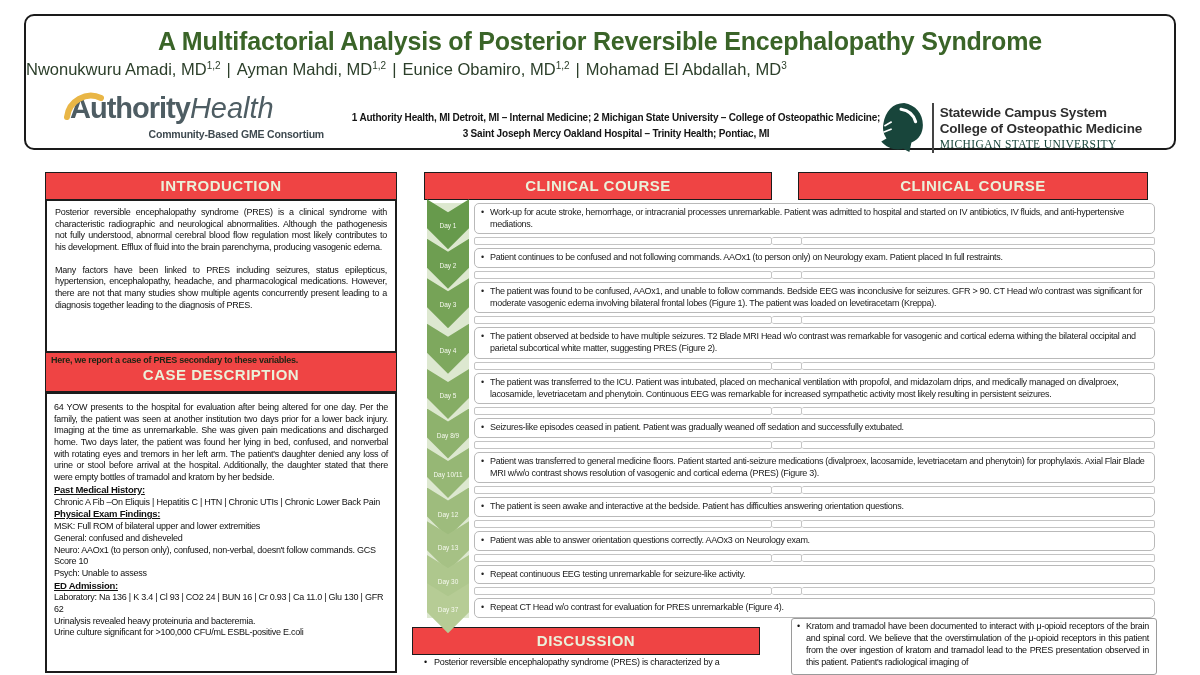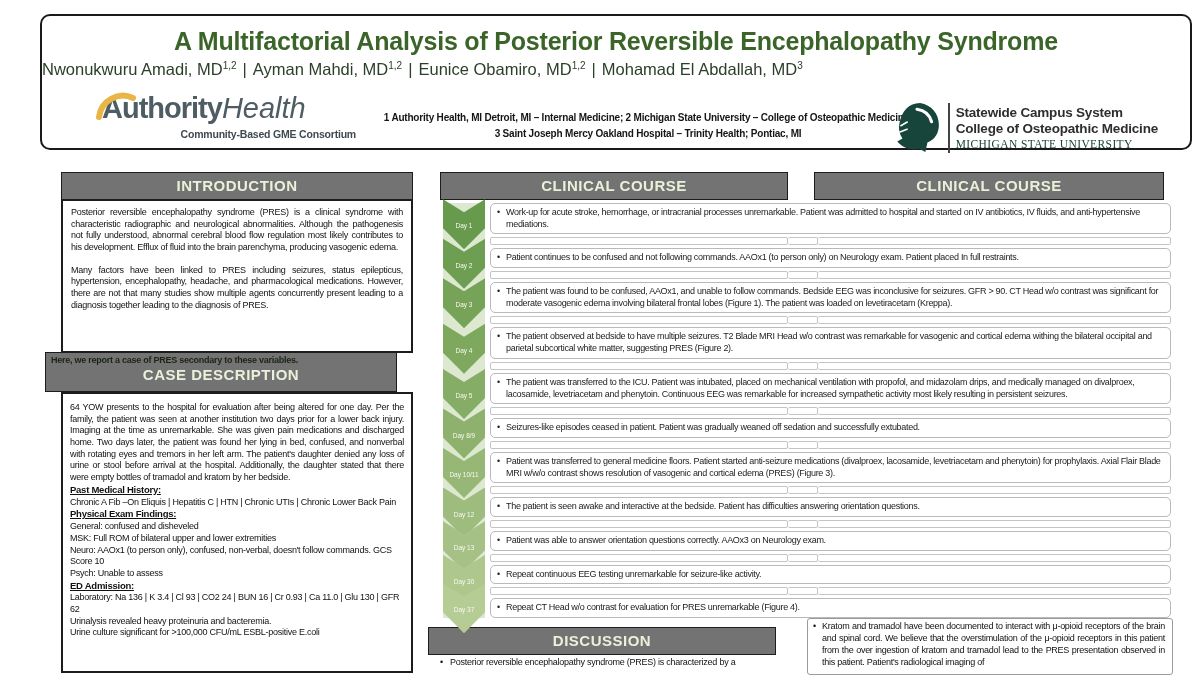--- a/index.html
+++ b/index.html
@@ -1,18 +1,18 @@
 <!DOCTYPE html>
 <html><head>
 <meta charset="utf-8">
 <style>
   html,body{margin:0;padding:0;background:#fff;}
   body{width:1200px;height:675px;overflow:hidden;position:relative;
        font-family:"Liberation Sans",sans-serif;color:#111;}
-  .abs{position:absolute;margin-left:16px;}
+  .abs{position:absolute;}
 
   
   .header-card{left:24px;top:14px;width:1148px;height:132px;background:#fff;
      border:2px solid #1a1a1a;border-radius:10px;}
   .poster-title{text-align:center;margin-top:11px;font-size:25px;font-weight:bold;
      color:#3a6428;letter-spacing:-0.2px;}
   .author-line{text-align:left;margin-top:3px;font-size:16.5px;color:#2c3f2a;}
   .author-line sup{font-size:10px;}
   .author-sep{margin:0 6px;color:#2c3f2a;}
   .affiliations{left:300px;top:94px;width:580px;text-align:center;font-size:10px;
@@ -28,21 +28,21 @@
      margin-top:3px;letter-spacing:-0.2px;}
 
   .logo-right{right:32px;top:86px;display:flex;align-items:center;gap:6px;}
   .msu-divider{width:2px;height:50px;background:#444;}
   .msu-text{line-height:1.22;}
   .msu-l1,.msu-l2{font-size:13.5px;font-weight:bold;color:#2e2e2e;letter-spacing:-0.2px;}
   .msu-l3{font-size:11.5px;color:#18453b;font-family:"Liberation Serif",serif;
      letter-spacing:0.4px;}
 
   
-  .sec-header{background:#737373;color:#eaf1da;font-weight:bold;font-size:15px;
+  .sec-header{background:#ef4444;color:#eaf1da;font-weight:bold;font-size:15px;
      text-align:center;letter-spacing:0.5px;border:1px solid #1c1c1c;box-sizing:border-box;}
 
   
   .intro-header{left:45px;top:172px;width:352px;height:28px;line-height:26px;}
   .intro-box{left:45px;top:199px;width:352px;height:154px;background:#fff;
      border:2px solid #1c1c1c;box-sizing:border-box;padding:6px 8px;overflow:hidden;}
   .body-sm{font-size:9px;letter-spacing:-0.25px;line-height:1.3;color:#111;
      text-align:justify;}
   .para-gap{height:11px;}
   .case-header{left:45px;top:352px;width:352px;height:40px;position:absolute;}
@@ -140,22 +140,22 @@
   <div class="overlap-line">Here, we report a case of PRES secondary to these variables.</div>
   <div class="title">CASE DESCRIPTION</div>
 </div>
 
 <div class="abs case-box body-sm">
   <div>64 YOW presents to the hospital for evaluation after being altered for one day. Per the family, the patient was seen at another institution two days prior for a lower back injury. Imaging at the time as unremarkable. She was given pain medications and discharged home. Two days later, the patient was found her lying in bed, confused, and nonverbal with rotating eyes and tremors in her left arm. The patient's daughter denied any loss of urine or stool before arrival at the hospital. Additionally, the daughter stated that there were empty bottles of tramadol and kratom by her bedside.</div>
   <div class="sub-label">Past Medical History:</div>
   <div class="case-line">Chronic A Fib –On Eliquis | Hepatitis C | HTN | Chronic UTIs | Chronic Lower Back Pain</div>
   <div class="sub-label">Physical Exam Findings:</div>
   <div id="pe-lines">
+      <div class="case-line">MSK: Full ROM of bilateral upper and lower extremities</div>
       <div class="case-line">General: confused and disheveled</div>
-      <div class="case-line">MSK: Full ROM of bilateral upper and lower extremities</div>
       <div class="case-line">Neuro: AAOx1 (to person only), confused, non-verbal, doesn't follow commands. GCS Score 10</div>
       <div class="case-line">Psych: Unable to assess</div>
     </div>
   <div class="sub-label">ED Admission:</div>
   <div id="ed-lines">
       <div class="case-line">Laboratory:  Na 136 | K 3.4 | Cl 93 | CO2 24 | BUN 16 | Cr 0.93 | Ca 11.0 | Glu 130 | GFR 62</div>
       <div class="case-line">Urinalysis revealed heavy proteinuria and bacteremia.</div>
       <div class="case-line">Urine culture significant for &gt;100,000 CFU/mL ESBL-positive E.coli</div>
     </div>
 </div>

